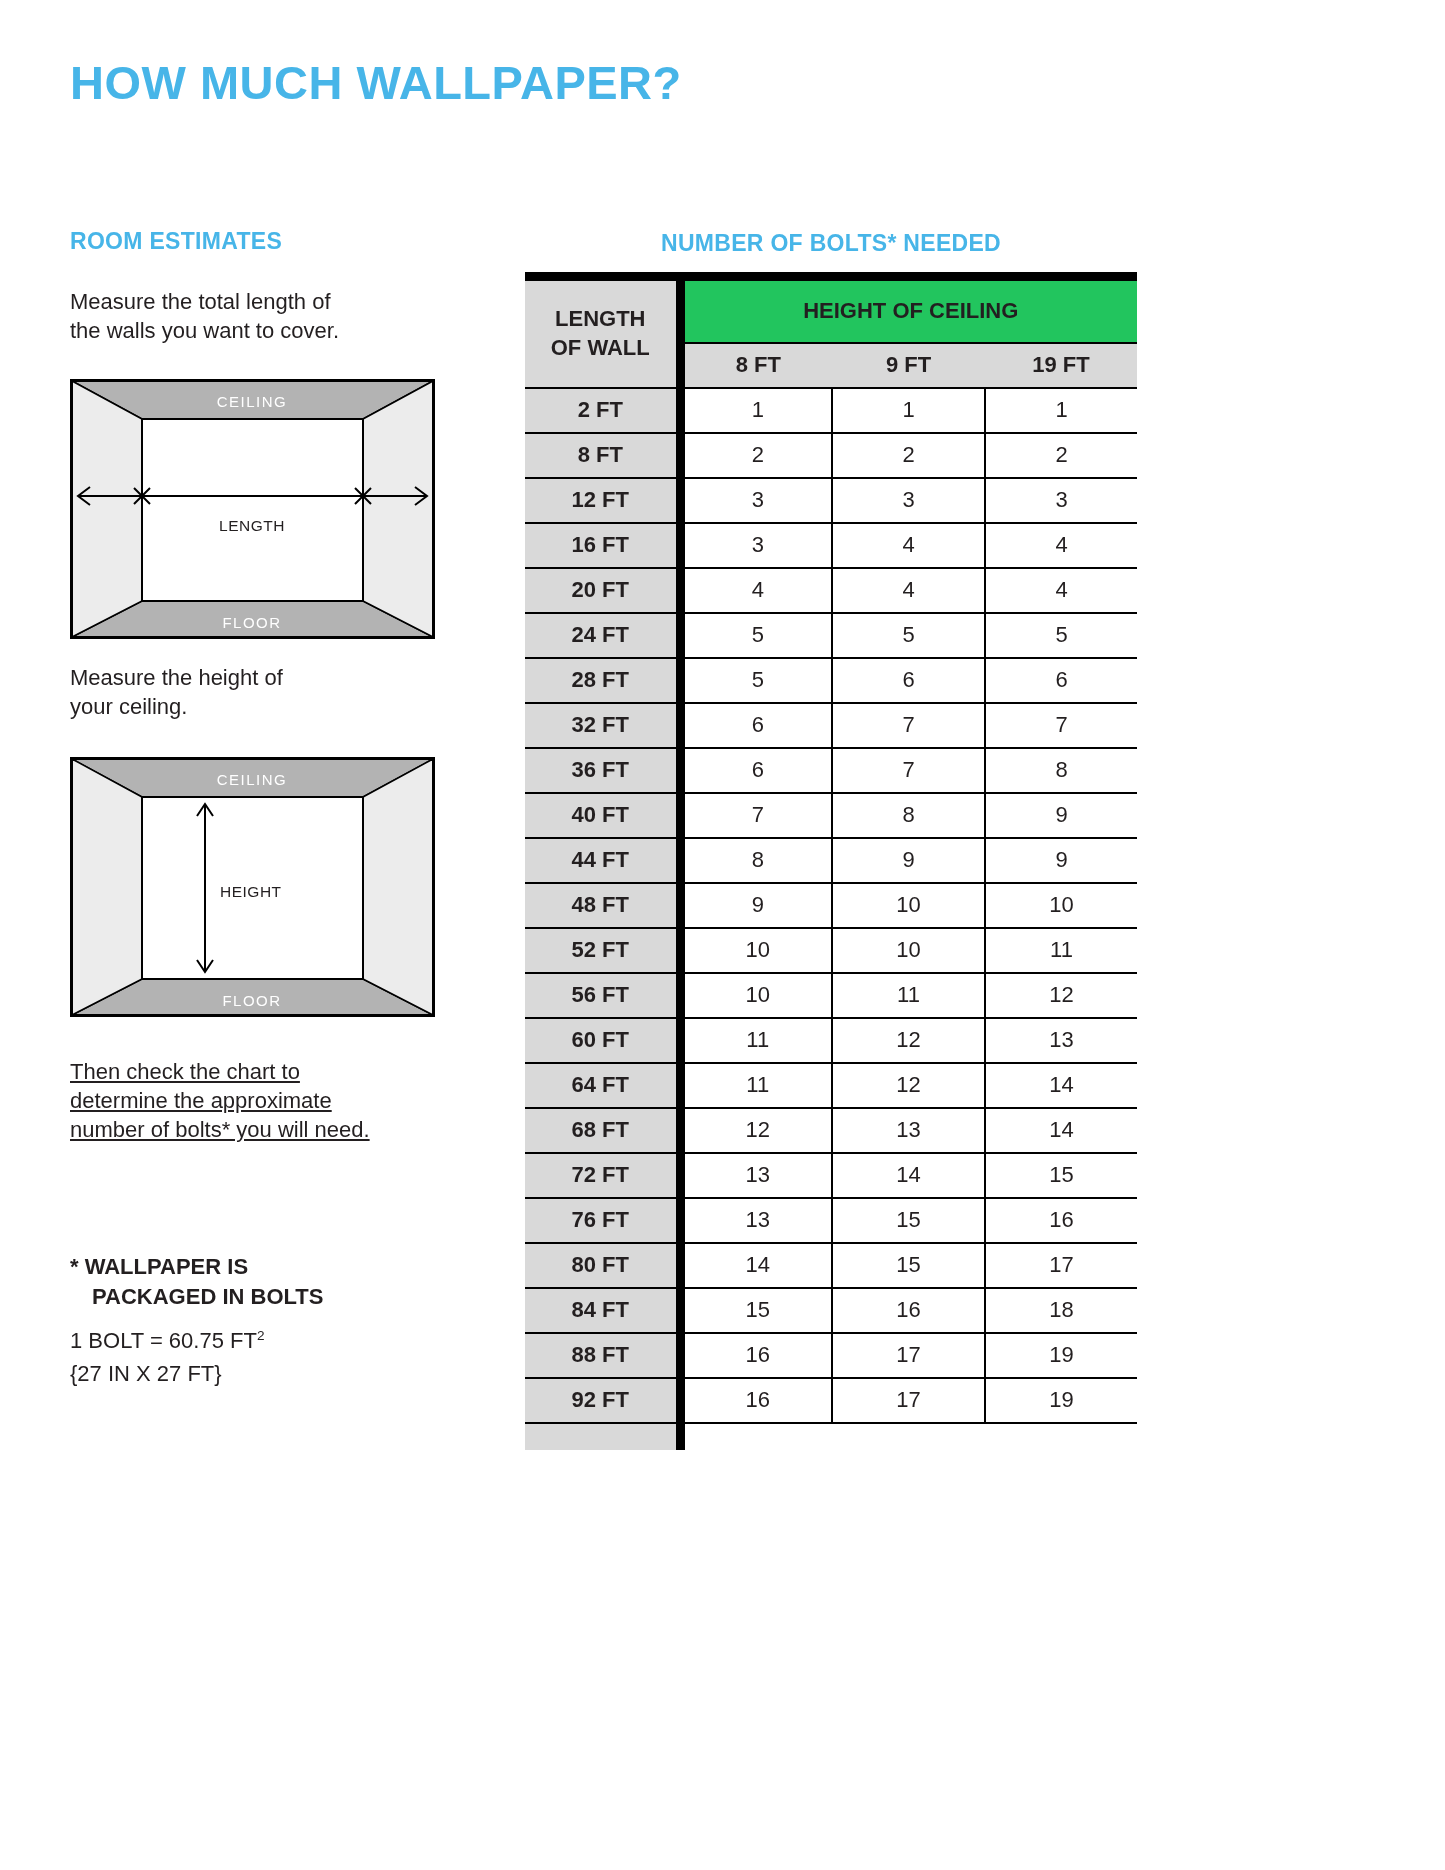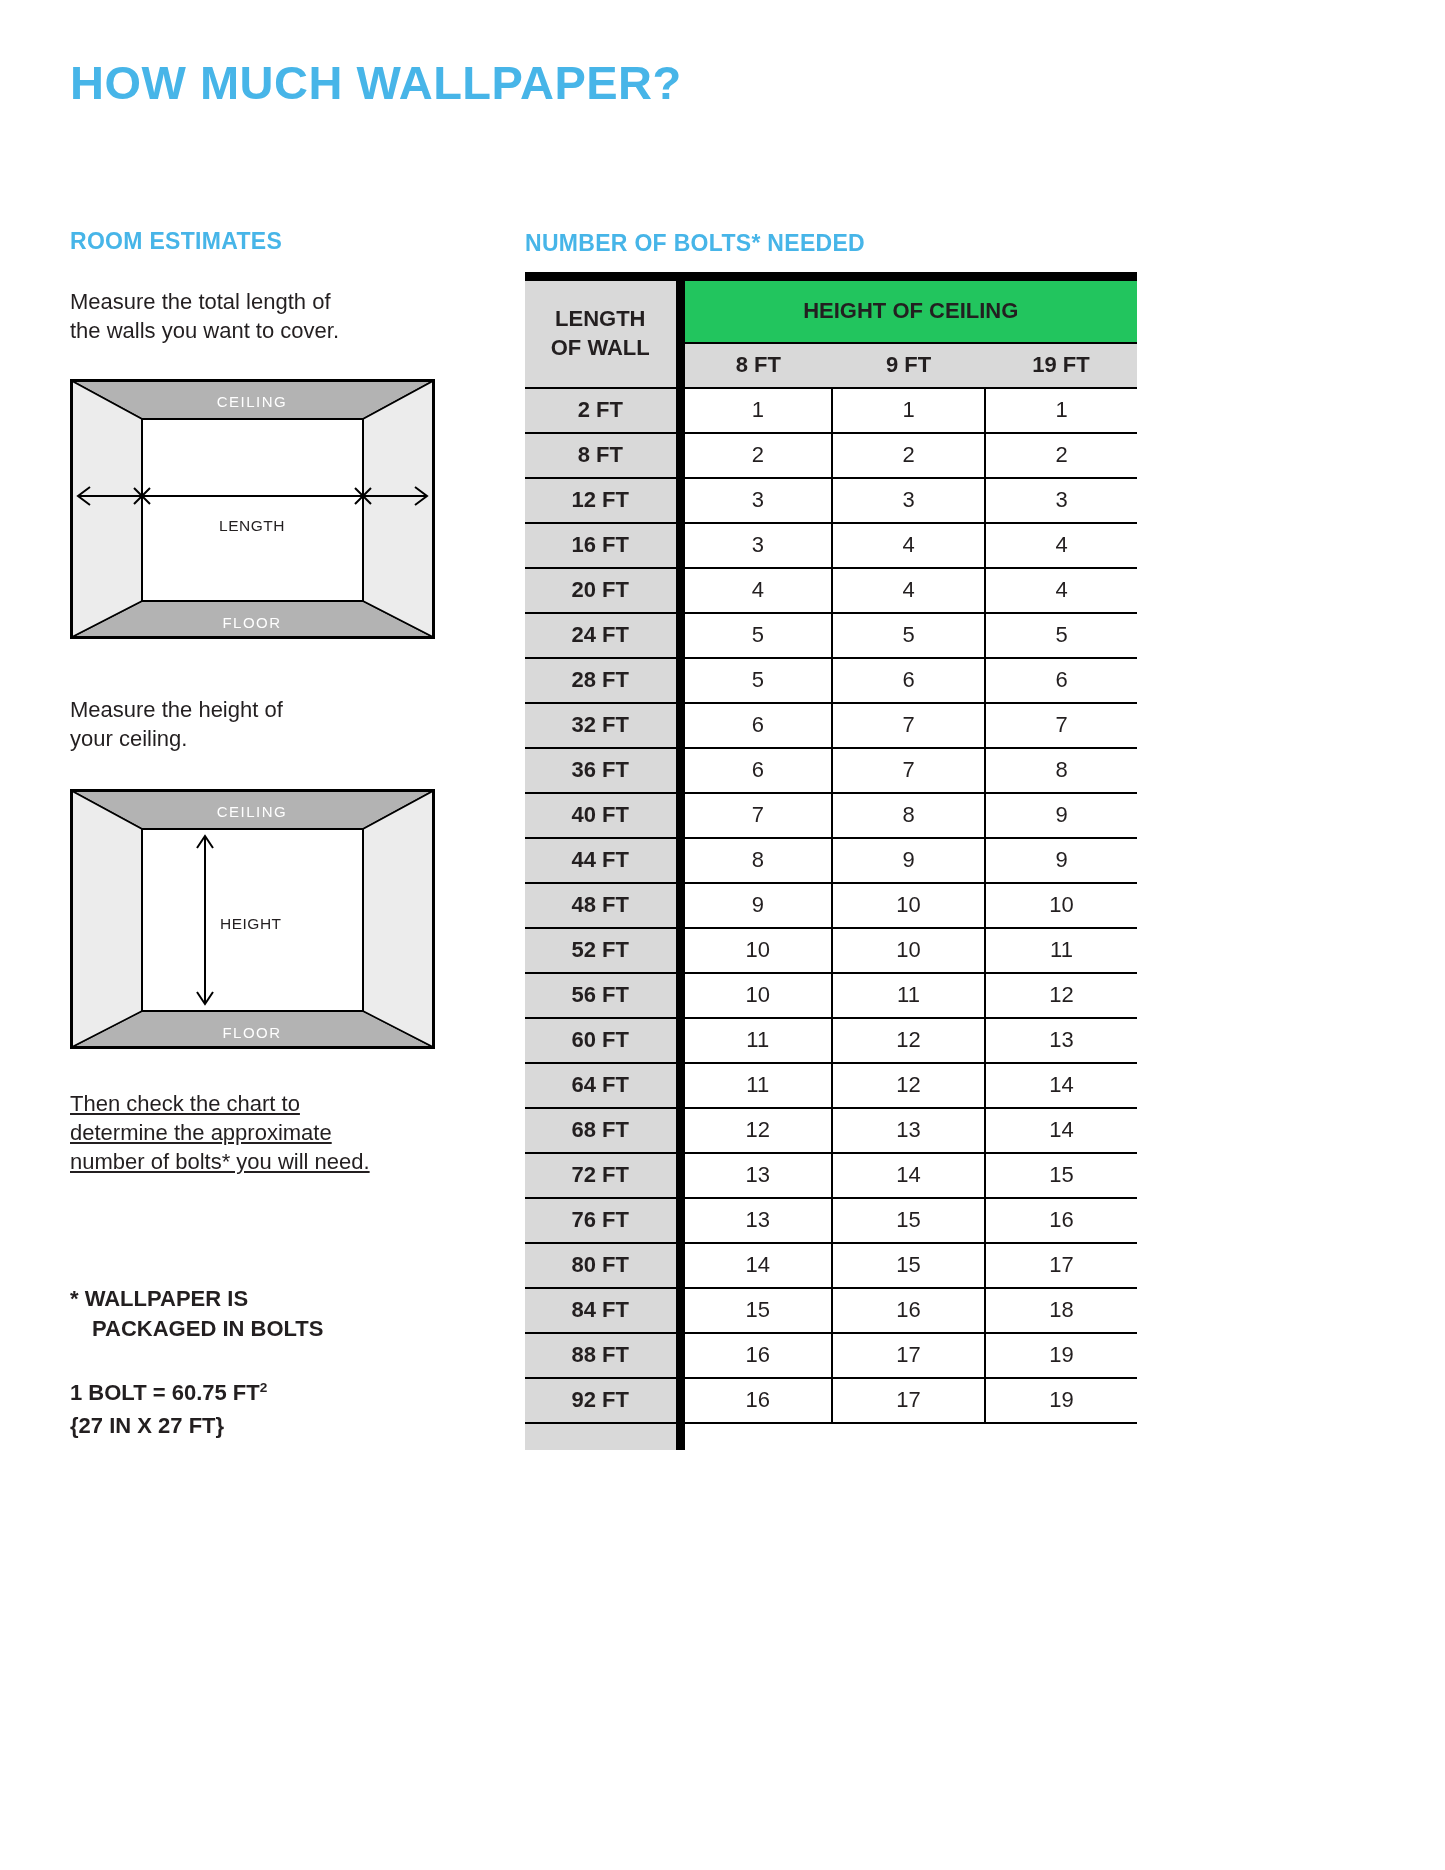--- a/index.html
+++ b/index.html
@@ -12,44 +12,44 @@
   .title {
     position:absolute; left:70px; top:55px;
     font-size:47px; font-weight:bold; color:#47b5e8; letter-spacing:0.5px;
   }
   .section-heading { font-size:23px; font-weight:bold; color:#47b5e8; letter-spacing:0.3px; }
 
   
   .left-col { position:absolute; left:70px; top:228px; width:430px; }
   .para { font-size:22px; line-height:1.32; white-space:pre-line; color:#231f20; }
   .p1 { margin-top:32px; }
-  .p2 { margin-top:56px; }
+  .p2 { margin-top:24px; }
   .p3 { margin-top:40px;text-decoration:underline; }
   .diagram { display:block; }
   .d1 { margin-top:34px; }
   .d2 { margin-top:36px; }
   .footnote { margin-top:108px; font-size:22px; font-weight:bold; line-height:1.35; }
   .footnote .indent { padding-left:22px; }
-  .bolt-info { margin-top:32px; font-size:22px; font-weight:bold; line-height:1.5; }
+  .bolt-info { margin-top:12px; font-size:22px; font-weight:normal; line-height:1.5; }
   .bolt-info sup { font-size:62%; vertical-align:super; }
 
   
   .panel-dark { fill:#b3b3b3; stroke:#000; stroke-width:1.5; }
   .panel-light { fill:#ececec; stroke:#000; stroke-width:1.5; }
   .wall-face { fill:#ffffff; stroke:#000; stroke-width:2; }
   .outer-frame { fill:none; stroke:#000; stroke-width:3; }
   .ln { stroke:#000; stroke-width:2; }
   .arr { fill:none; stroke:#000; stroke-width:2; }
   .lbl-w { fill:#ffffff; font-size:15px; letter-spacing:1.5px; text-anchor:middle; font-family:"Liberation Sans",sans-serif; }
   .lbl-b { fill:#231f20; font-size:15.5px; letter-spacing:0.5px; text-anchor:middle; font-family:"Liberation Sans",sans-serif; }
   .anchor-start { text-anchor:start; }
 
   
   .right-col { position:absolute; left:525px; top:230px; width:612px; }
-  .table-heading { }
+  .table-heading { text-align:center; }
   .bolts-table {
     border-collapse:collapse; table-layout:fixed; width:612px;
     margin-top:15px; border-top:9px solid #000;
   }
   .bolts-table th, .bolts-table td { font-size:22px; text-align:center; vertical-align:middle; }
   .corner {
     background:#d9d9d9; border-right:9px solid #000; border-bottom:2px solid #000;
     font-weight:bold; font-size:23px; white-space:pre-line; line-height:1.3;
   }
   .span-h { background:#22c55e; border-bottom:2px solid #000; font-weight:bold; font-size:23px; height:66px; }

